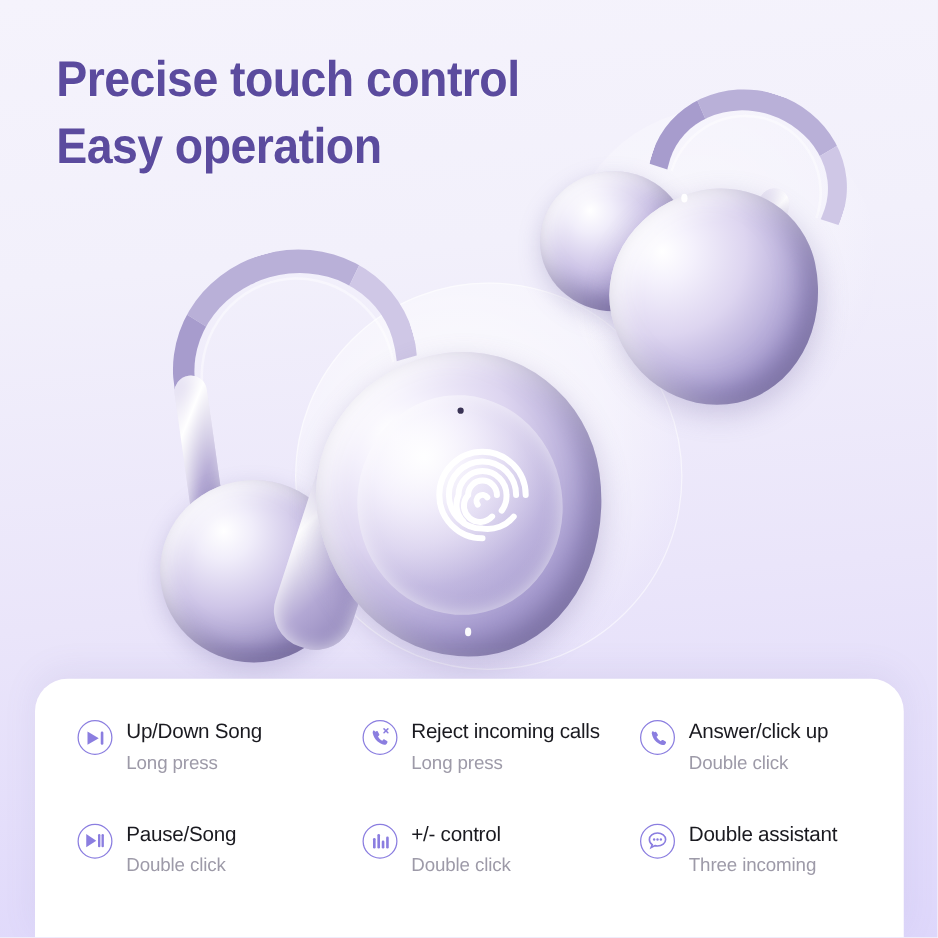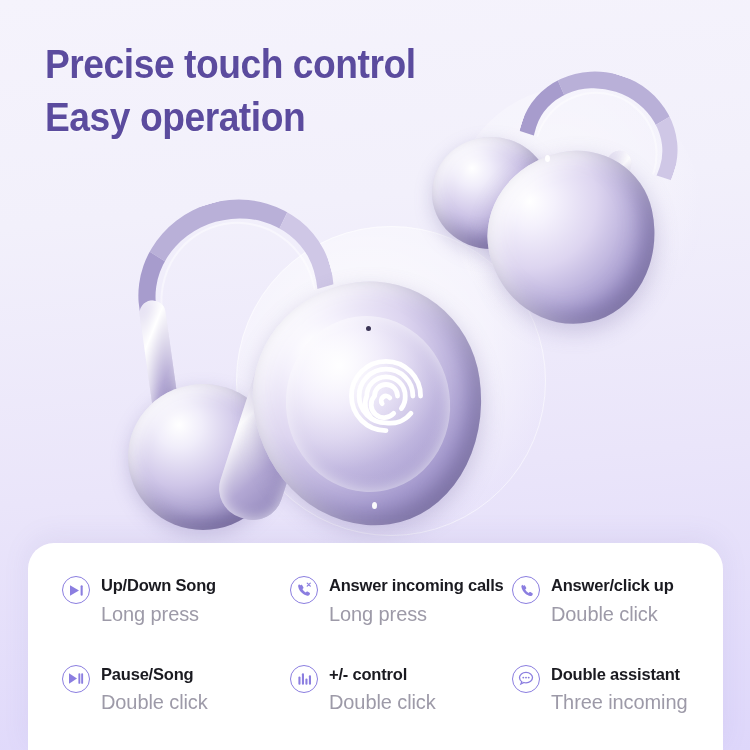--- a/index.html
+++ b/index.html
@@ -145,25 +145,25 @@
   .ficon {
     width:28px; height:28px; flex:0 0 28px;
     border-radius:50%;
     border:1.6px solid #8b7ee0;
     display:flex; align-items:center; justify-content:center;
     margin-top:1px;
   }
   .ficon svg { display:block; }
   .ftext { padding-top:0; }
   .ftitle {
-    font-size:16.5px; font-weight:bold; color:#1a1a20;
+    font-size:16.5px; font-weight:normal; color:#1a1a20;
     letter-spacing:-0.2px; line-height:1.25; white-space:nowrap;
   }
   .fsub {
-    font-size:20px; color:#9d9aa8; margin-top:6px;
+    font-size:15px; color:#9d9aa8; margin-top:6px;
     letter-spacing:-0.1px; line-height:1.2; white-space:nowrap;
   }
 </style>
 </head>
 <body>
 
 <div id="stage">
 
   <div class="headline">
     <div>Precise touch control</div>
@@ -237,21 +237,21 @@
       </div>
 
       <div class="feat">
         <span class="ficon">
           <svg width="16" height="16" viewBox="0 0 16 16">
             <path d="M3.1 2.2c-.7.5-1.1 1.4-.9 2.3.5 2.6 1.9 4.9 3.9 6.6 1.5 1.3 3.3 2.2 5.2 2.6.9.2 1.8-.2 2.2-1l.4-.8c.2-.4.1-.9-.3-1.1l-2-1.2c-.4-.2-.8-.1-1.1.2l-.7.8c-1.5-.8-2.7-2-3.4-3.5l.8-.7c.3-.3.4-.7.2-1.1L6.2 3.2c-.2-.4-.7-.5-1.1-.3l-.8.4z" fill="#8b7ee0"></path>
             <path d="M11.2 1.1 L14.3 4.2 M14.3 1.1 L11.2 4.2" stroke="#8b7ee0" stroke-width="1.2" stroke-linecap="round"></path>
           </svg>
         </span>
         <span class="ftext">
-          <span class="ftitle">Answer incoming calls</span>
+          <span class="ftitle">Reject incoming calls</span>
           <span class="fsub" style="display:block">Long press</span>
         </span>
       </div>
 
       <div class="feat">
         <span class="ficon">
           <svg width="15" height="15" viewBox="0 0 16 16">
             <path d="M3.6 1.9c-.8.5-1.2 1.5-1 2.4.5 2.7 1.9 5.1 4 6.9 1.6 1.4 3.5 2.3 5.5 2.7.9.2 1.8-.3 2.2-1.1l.4-.9c.2-.4 0-.9-.4-1.1l-2.1-1.2c-.4-.2-.9-.1-1.2.2l-.7.9c-1.6-.9-2.9-2.2-3.7-3.8l.9-.7c.3-.3.4-.8.2-1.2L6.5 3c-.2-.4-.7-.6-1.1-.4l-.8.4z" fill="#8b7ee0"></path>
           </svg>
         </span>

